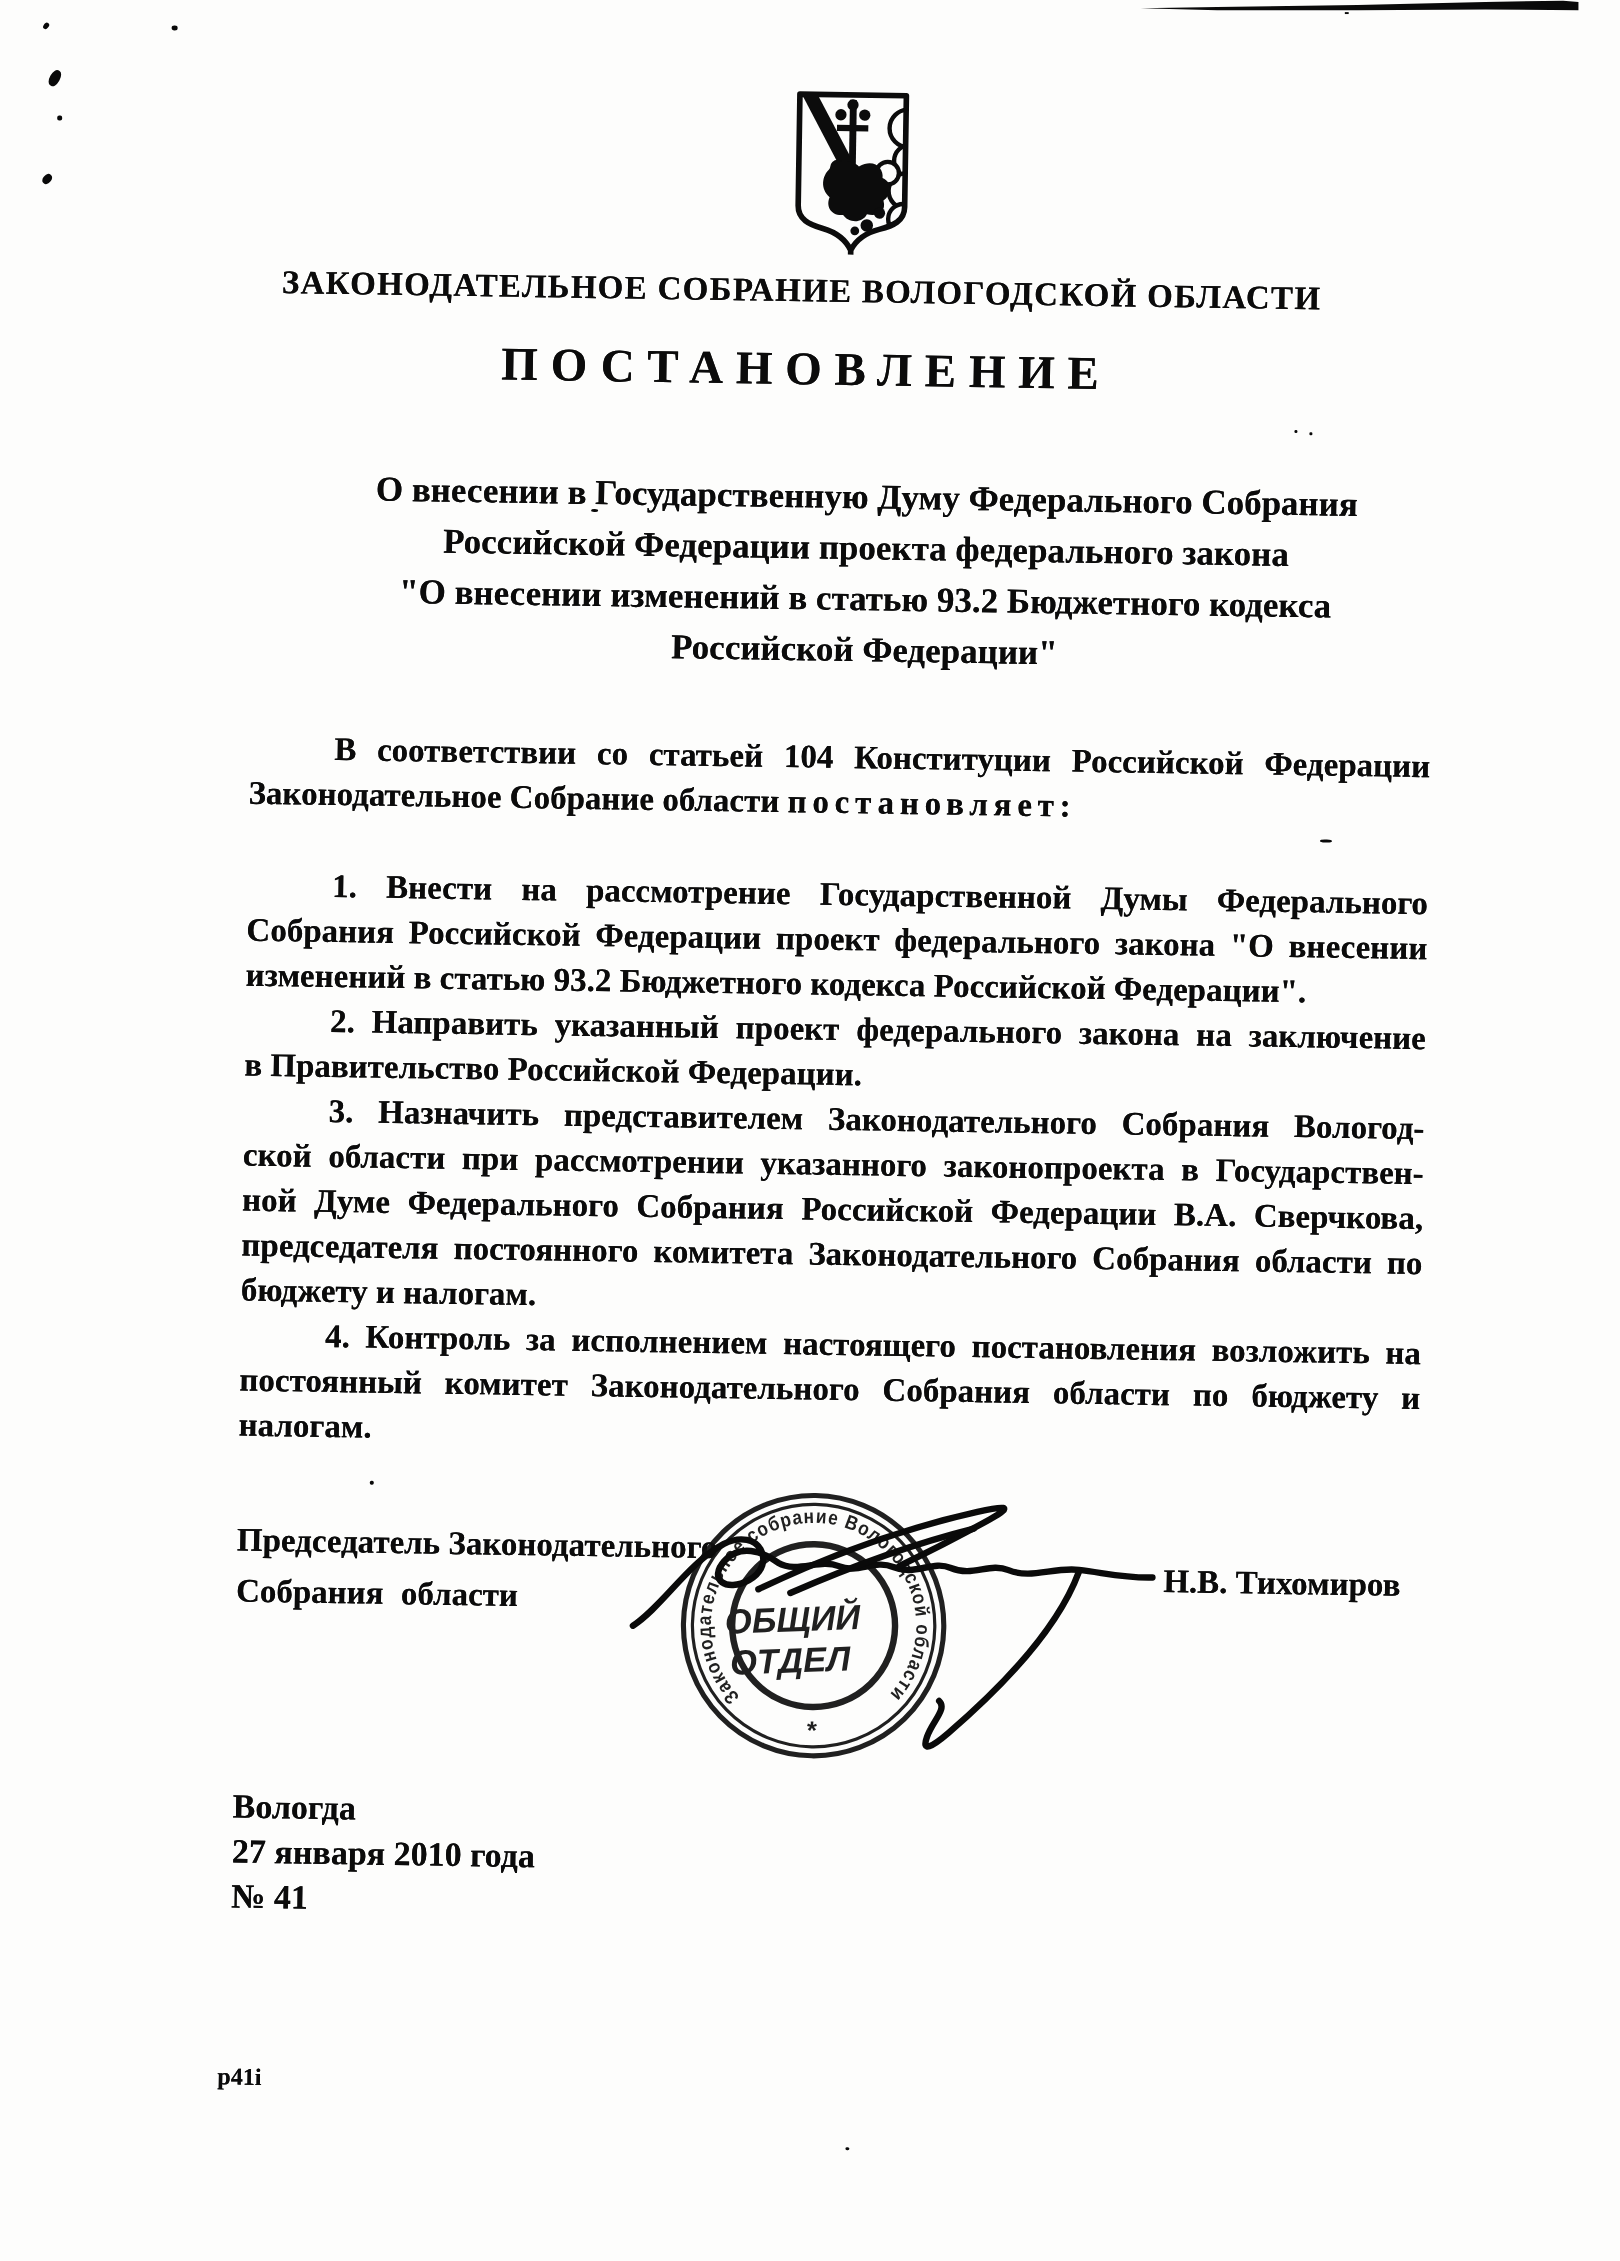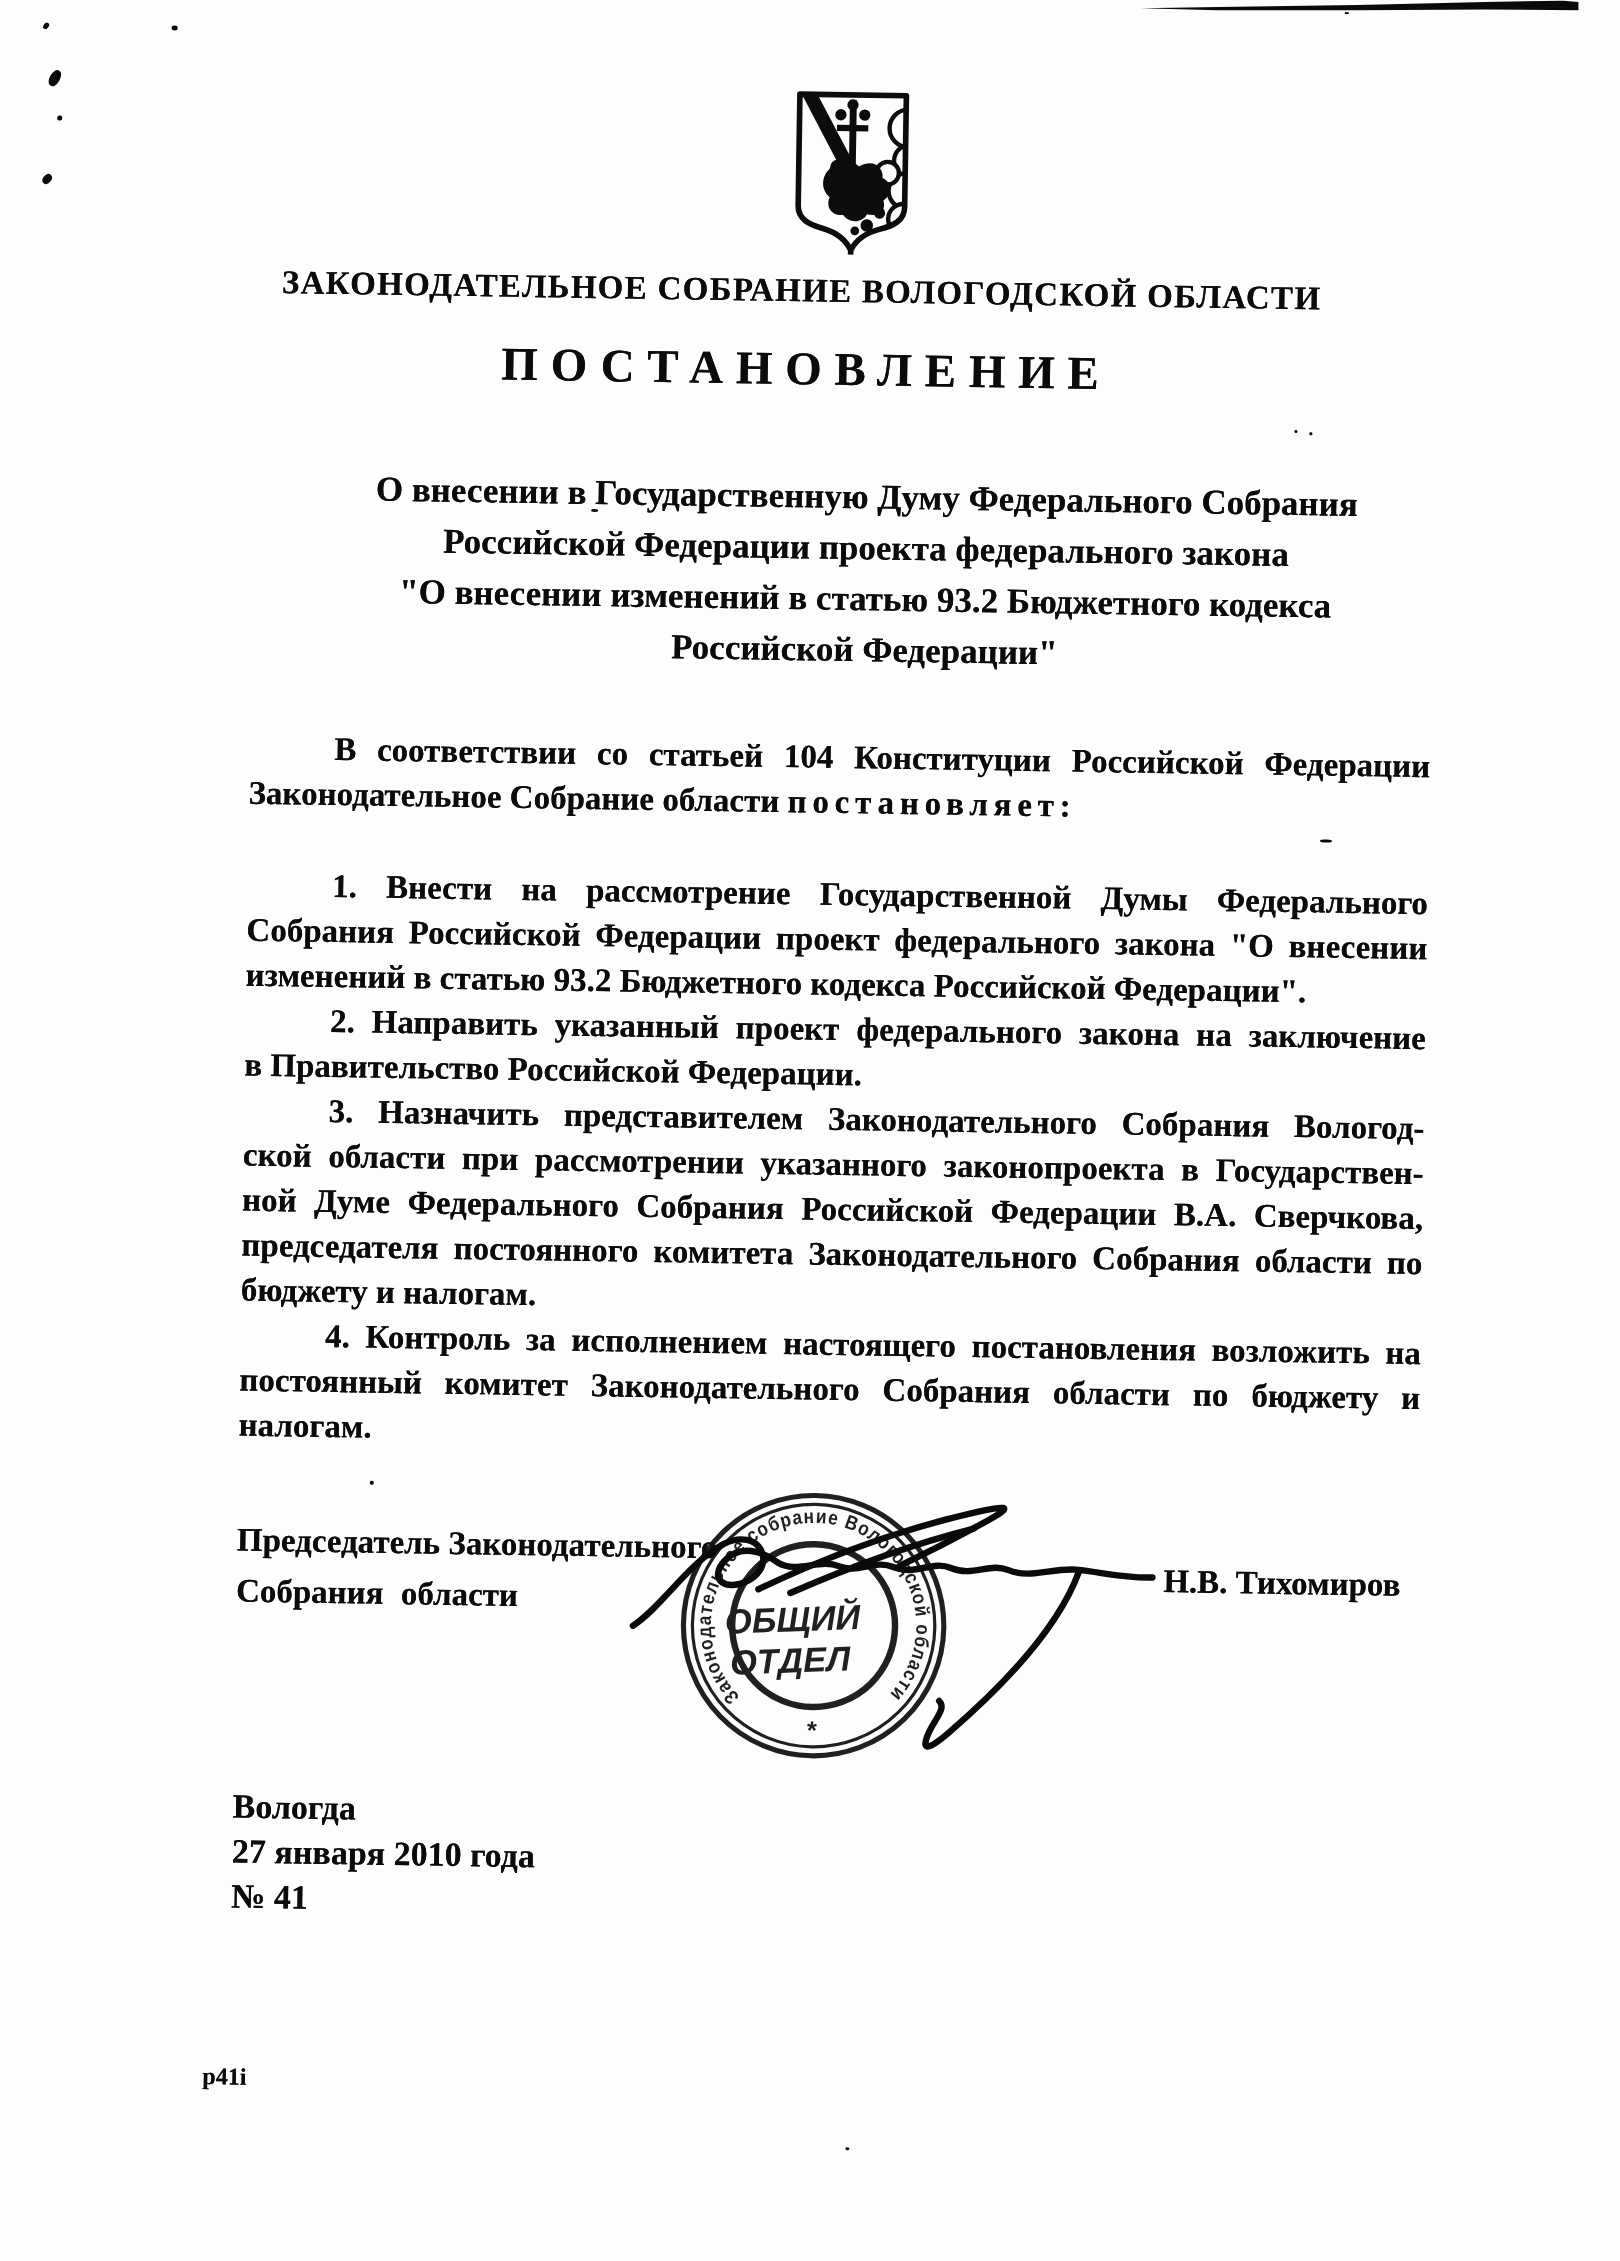--- a/index.html
+++ b/index.html
@@ -14,21 +14,21 @@
   .preamble{top:726px;}
   .bodyblock{top:863px;}
   .ln{text-align:justify;text-align-last:justify;}
   .ln.end{text-align-last:left;}
   .ln.ind{text-indent:85px;}
   .spaced{letter-spacing:5.8px;}
   .sigrole{position:absolute;left:246px;top:1515px;font-size:33px;line-height:51px;}
   .sigrole .l2{word-spacing:9px;}
   .signame{position:absolute;left:1173px;top:1549px;font-size:33px;}
   .footer{position:absolute;left:246px;top:1784px;font-size:34px;line-height:45px;}
-  .code{position:absolute;left:220px;top:2064px;font-size:24px;font-family:"Liberation Serif",serif;}
+  .code{position:absolute;left:235px;top:2064px;font-size:24px;font-family:"Liberation Serif",serif;}
   .emblem{position:absolute;left:780px;top:79px;width:119px;height:169px;}
   .stamp{position:absolute;left:681px;top:1474px;width:286px;height:286px;opacity:.93;}
   .scrawl{position:absolute;left:576px;top:1447px;width:679px;height:333px;}
   .rimtext{font-family:"Liberation Sans",sans-serif;font-size:31px;font-weight:700;letter-spacing:2px;fill:#101010;}
   .ctext text{font-family:"Liberation Sans",sans-serif;font-size:54px;font-weight:700;font-style:italic;
               fill:#101010;text-anchor:middle;}
   .star{font-family:"Liberation Sans",sans-serif;font-size:40px;font-weight:700;fill:#101010;text-anchor:middle;}
   .speck{position:absolute;background:#090909;border-radius:45%;}
   .streak{position:absolute;left:1140px;top:0;width:448px;height:16.6px;}
 </style>

